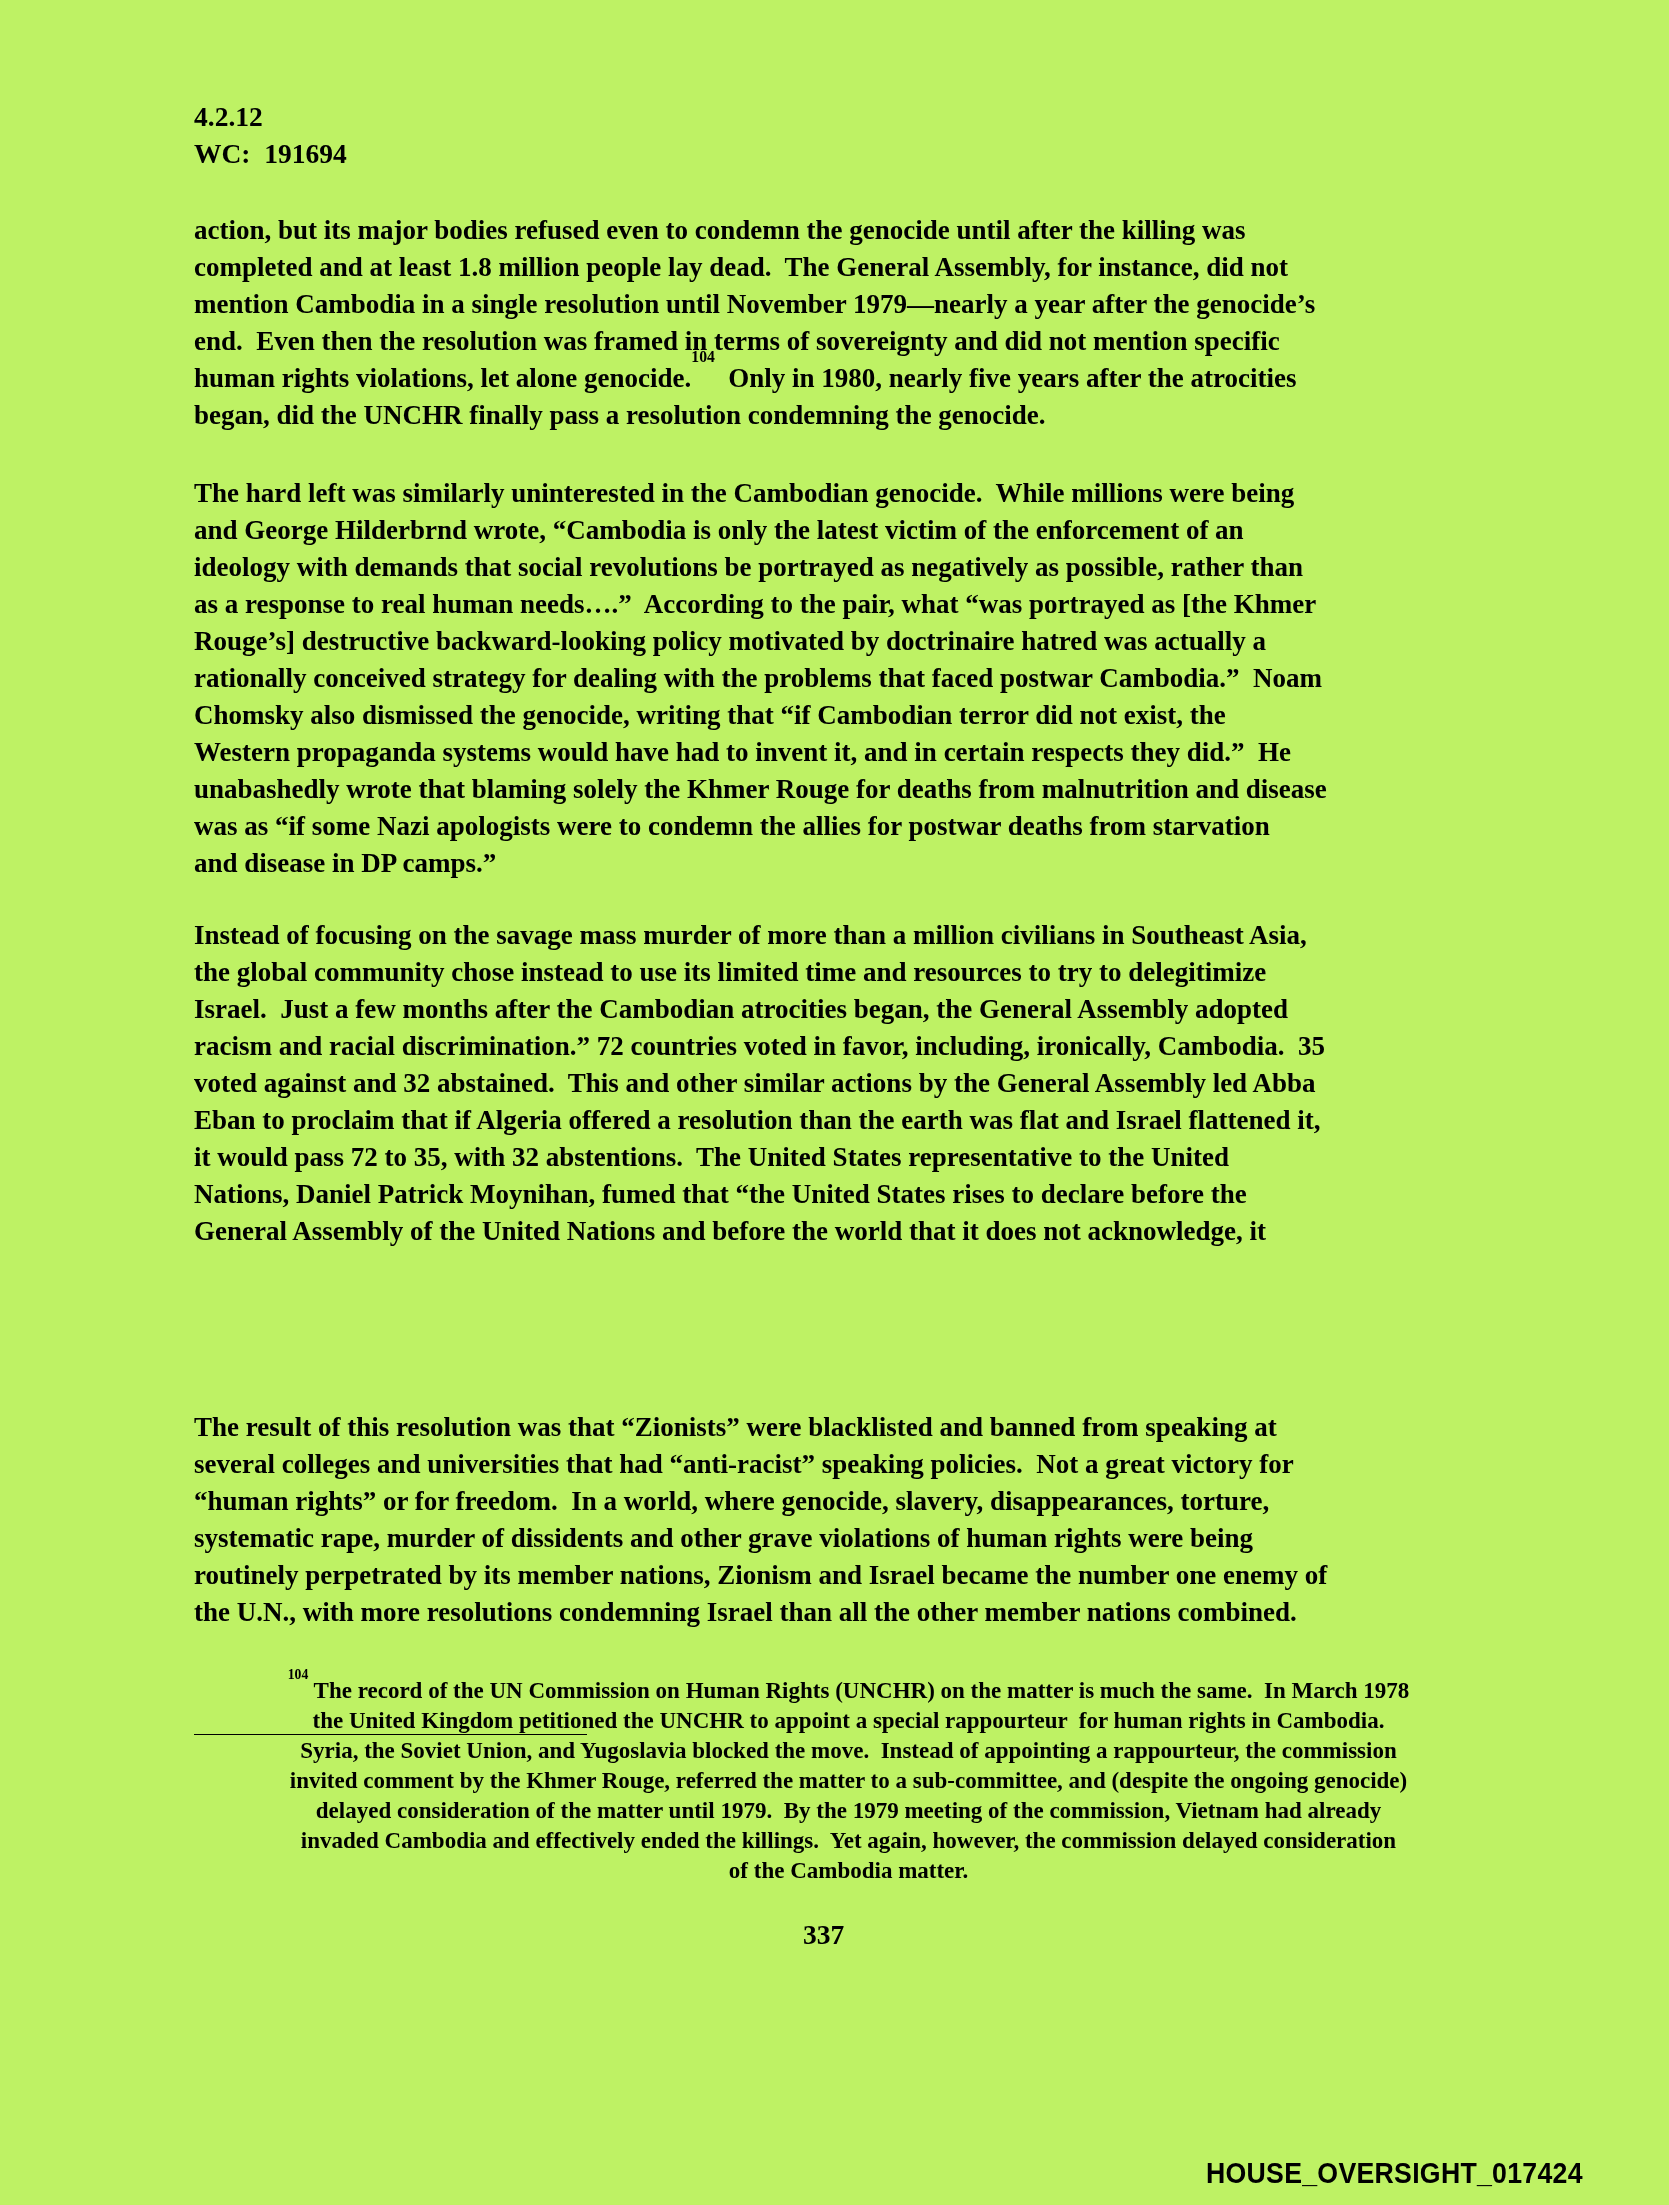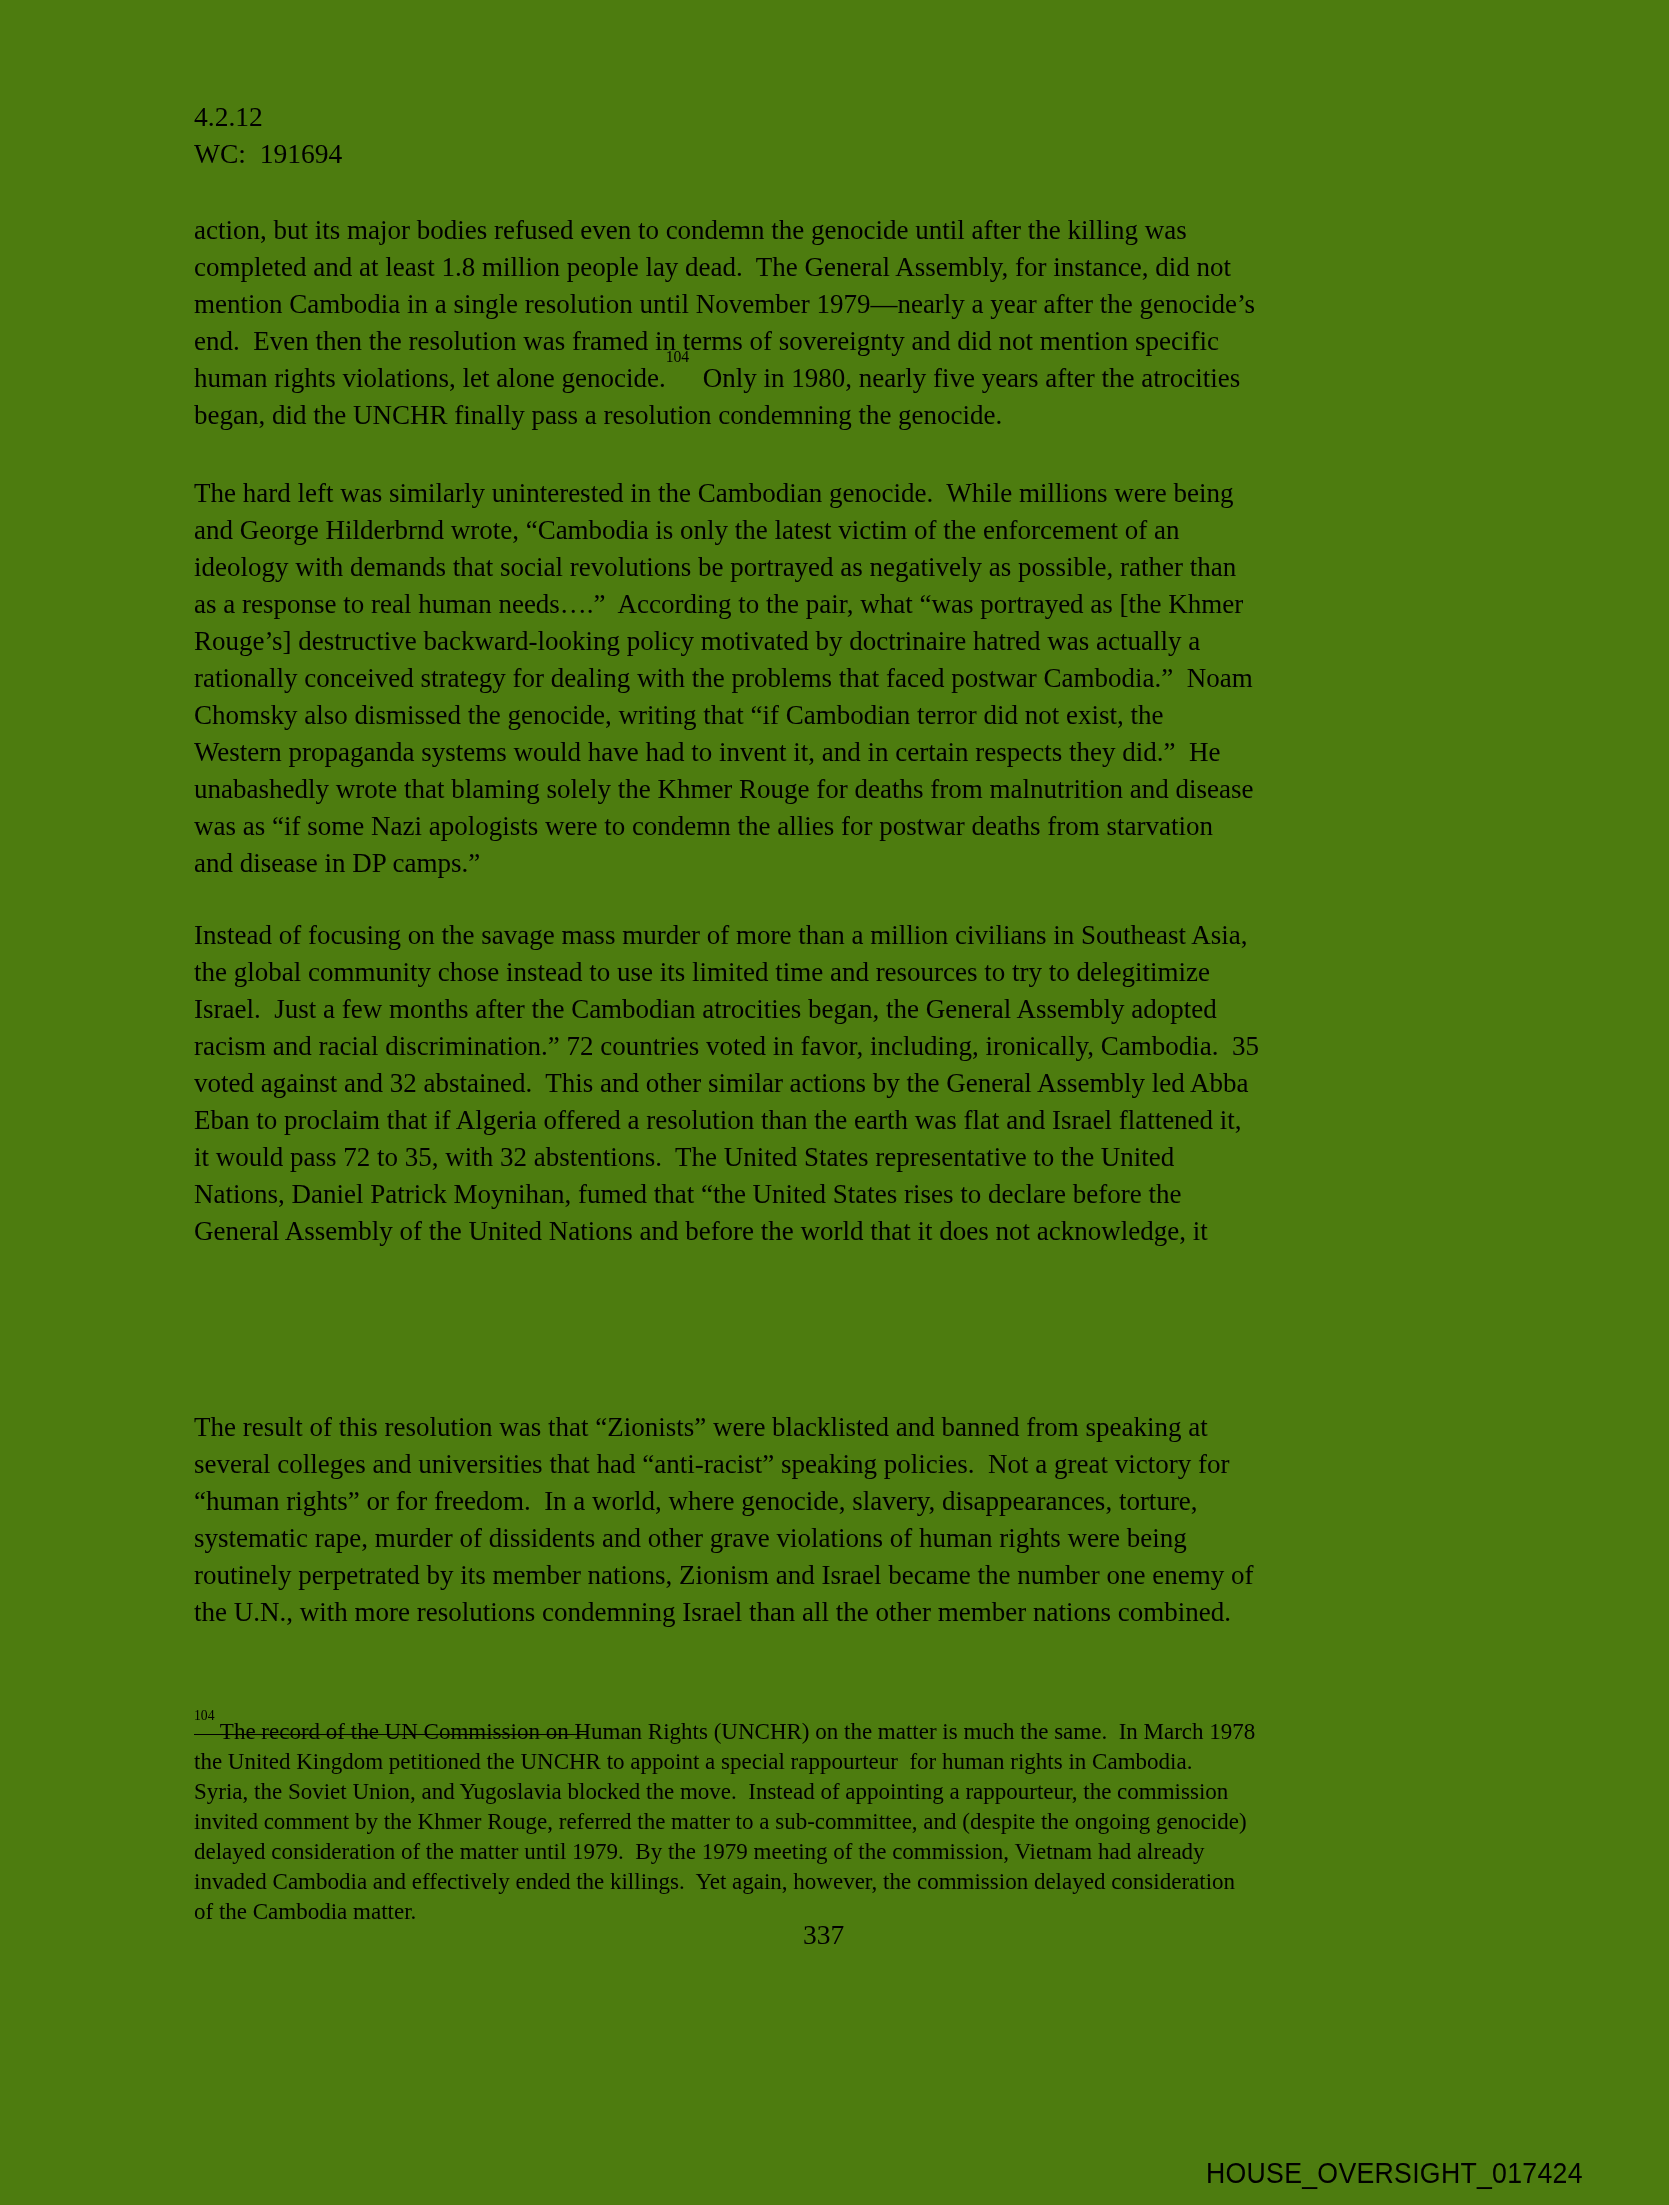--- a/index.html
+++ b/index.html
@@ -1,29 +1,29 @@
 <!DOCTYPE html>
 <html style="font-size:10.5px"><head>
 <meta charset="utf-8">
 <style>
   html, body { margin: 0; padding: 0; background: #ffffff; }
   body { width: 1669px; height: 2205px; position: relative; overflow: hidden; color: #000; }
-  .page { position: absolute; left: 0; top: 0; width: 1669px; height: 2205px; background: #4d7c0f; }
+  .page { position: absolute; left: 0; top: 0; width: 1669px; height: 2205px; background: #bef264; font-weight: bold; }
   .serif { font-family: "Liberation Serif", "DejaVu Serif", serif; }
   .header { position: absolute; left: 194px; top: 98px; font-size: 27.5px; line-height: 37px; }
   .header div { white-space: pre; }
   .body-block { position: absolute; left: 194px; width: 1309px; font-size: 27px; line-height: 37px; }
   .line { white-space: pre; display: block; height: 37px; }
   .p1 { top: 212px; }
   .p2 { top: 475px; }
   .p3 { top: 908px; margin-top: 9px; }
   .p4 { top: 1409px; }
   sup.fn { font-size: 15.7px; vertical-align: top; position: relative; top: -2.6px; line-height: 0; }
   .rule { position: absolute; left: 194px; top: 1734px; width: 393px; height: 0; border-top: 1.3px solid #000; }
-  .footnote { position: absolute; left: 194px; top: 1717px; width: 1309px; font-size: 23px; line-height: 30px; }
+  .footnote { position: absolute; left: 194px; top: 1676px; width: 1309px; font-size: 23px; line-height: 30px; text-align: center; }
   .footnote .fline { white-space: pre; display: block; height: 30px; }
   .footnote sup { font-size: 13.7px; vertical-align: top; position: relative; top: -1.3px; line-height: 0; }
   .page-number { position: absolute; left: 803px; top: 1916px; font-size: 27.5px; line-height: 37px; }
   .bates { position: absolute; left: 1206px; top: 2157px; font-family: "Liberation Sans", "DejaVu Sans", sans-serif; font-size: 29px; line-height: 33px; letter-spacing: 0.3px; transform: scaleX(0.92); transform-origin: left top; }
 </style>
 </head>
 <body>
 
 <div class="page serif">
 

